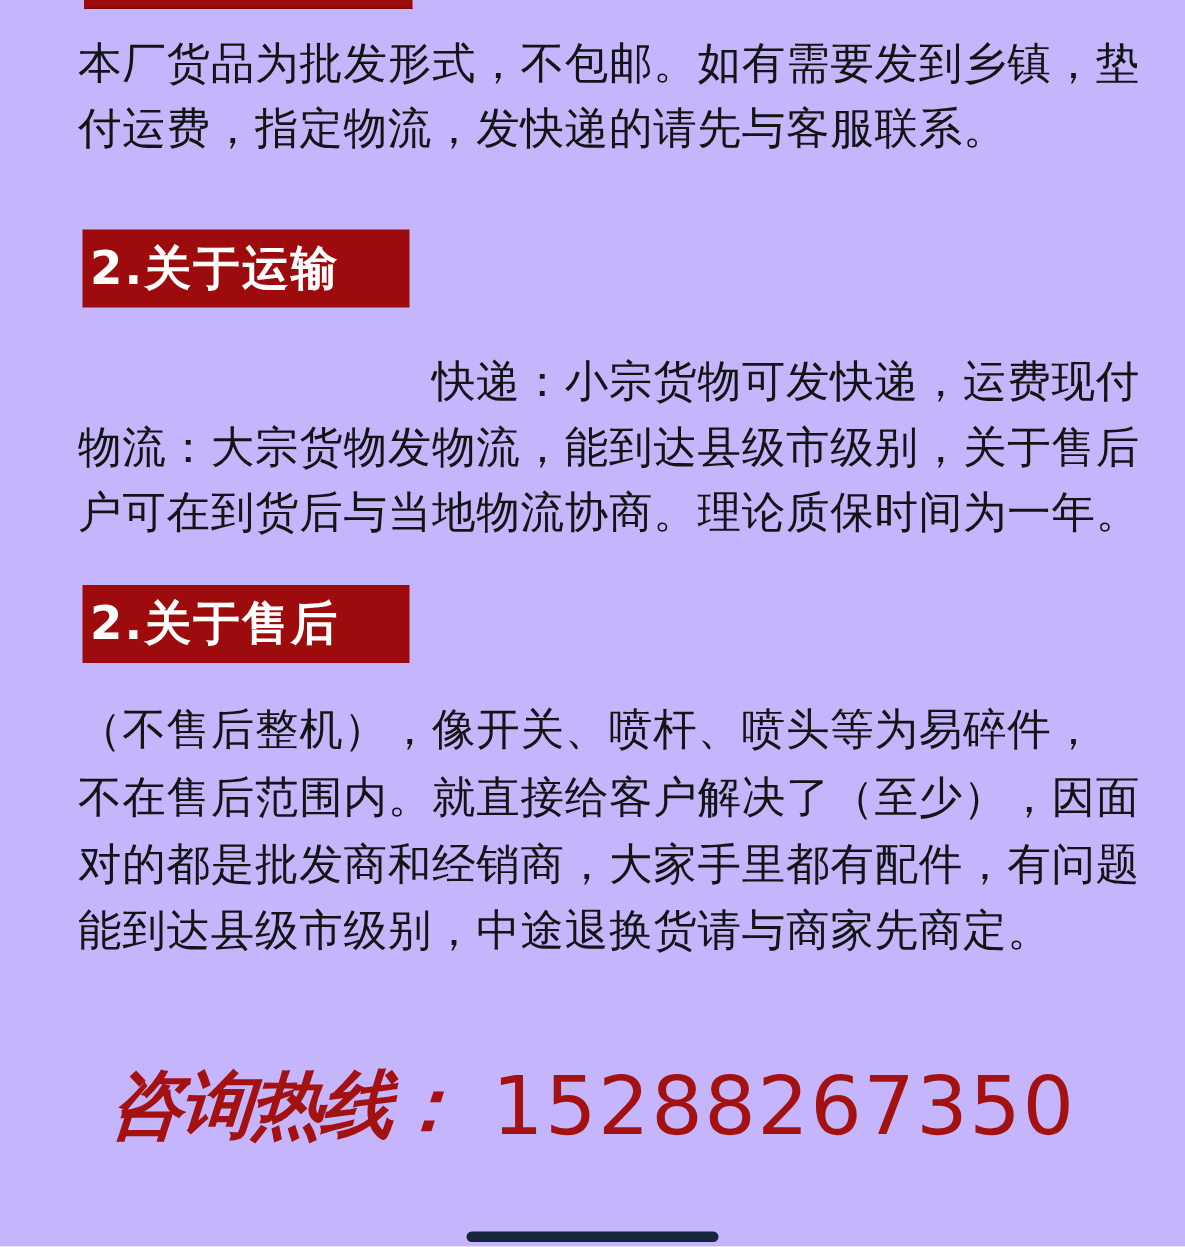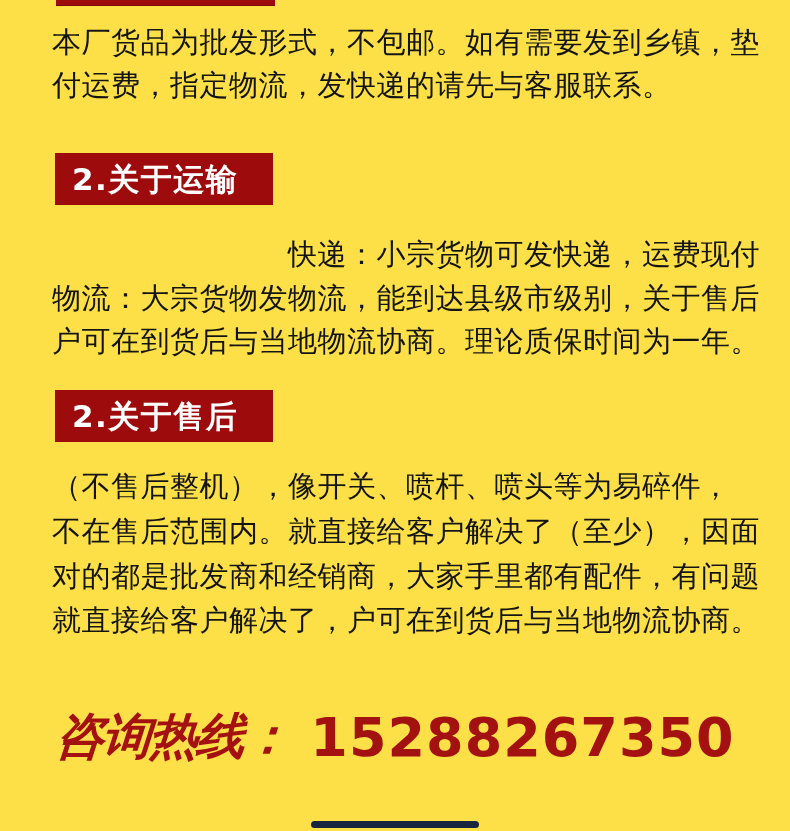--- a/index.html
+++ b/index.html
@@ -1,20 +1,20 @@
 <!DOCTYPE html>
 <html><head>
 <meta charset="utf-8">
 <style>
   html, body { margin: 0; padding: 0; background: #ffffff; }
   .page {
     position: relative;
     width: 790px;
     height: 831px;
-    background: #fde047;
+    background: #c4b5fd;
     overflow: hidden;
     font-family: "DejaVu Sans", "Liberation Sans", sans-serif;
     color: #141414;
   }
   
   .top-strip {
     position: absolute;
     left: 56px; top: 0;
     width: 219px; height: 5px;
     background: #9E0B0D;
@@ -43,21 +43,21 @@
 
   .section-heading {
     position: absolute;
     left: 55px;
     width: 218px; height: 52px;
     background: #9E0B0D;
     color: #ffffff;
     font-size: 31px;
     font-weight: bold;
     line-height: 52px;
-    padding-left: 17px;
+    padding-left: 5px;
     letter-spacing: 1.5px;
     box-sizing: border-box;
     white-space: nowrap;
   }
   .heading-shipping   { top: 153px; }
   .heading-aftersales { top: 390px; }
 
   .hotline {
     position: absolute;
     left: 0; right: 0;
@@ -72,21 +72,21 @@
   }
   .hotline-label {
     font-size: 49px;
     font-weight: bold;
     font-style: italic;
     letter-spacing: -2px;
     transform: skewX(-4deg);
   }
   .hotline-phone {
     font-size: 54px;
-    font-weight: bold;
+    font-weight: normal;
     letter-spacing: 1px;
     font-style: normal;
   }
   .home-indicator {
     position: absolute;
     left: 311px;
     top: 821px;
     width: 168px;
     height: 7px;
     border-radius: 4px;
@@ -112,21 +112,21 @@
     <div class="line">物流：大宗货物发物流，能到达县级市级别，关于售后</div>
     <div class="line">户可在到货后与当地物流协商。理论质保时间为一年。</div>
   </div>
 
   <div class="section-heading heading-aftersales">2.关于售后</div>
 
   <div class="body-text para-aftersales">
     <div class="line">（不售后整机），像开关、喷杆、喷头等为易碎件，</div>
     <div class="line">不在售后范围内。就直接给客户解决了（至少），因面</div>
     <div class="line">对的都是批发商和经销商，大家手里都有配件，有问题</div>
-    <div class="line">就直接给客户解决了，户可在到货后与当地物流协商。</div>
+    <div class="line">能到达县级市级别，中途退换货请与商家先商定。</div>
   </div>
 
   <div class="hotline">
     <span class="hotline-label">咨询热线：</span>
     <span class="hotline-phone">15288267350</span>
   </div>
 
   <div class="home-indicator"></div>
 
 </div>

